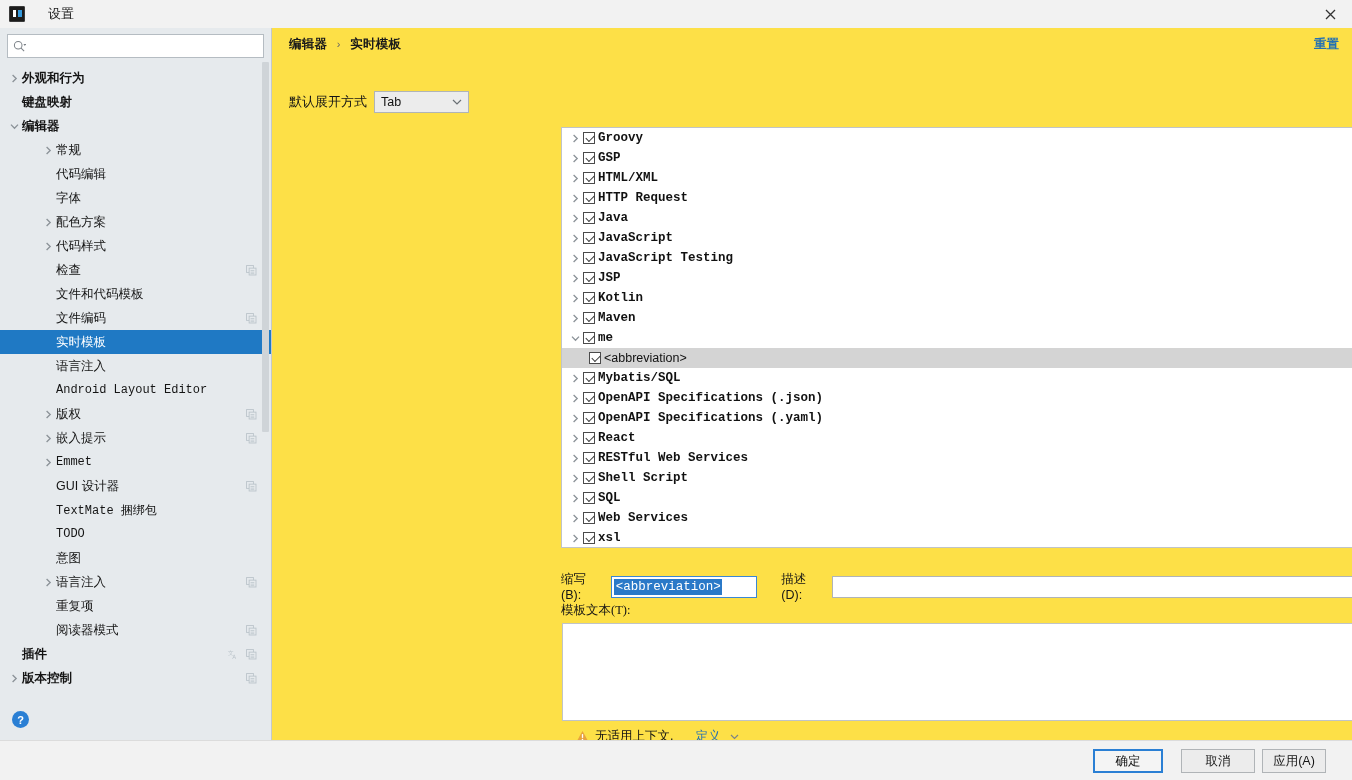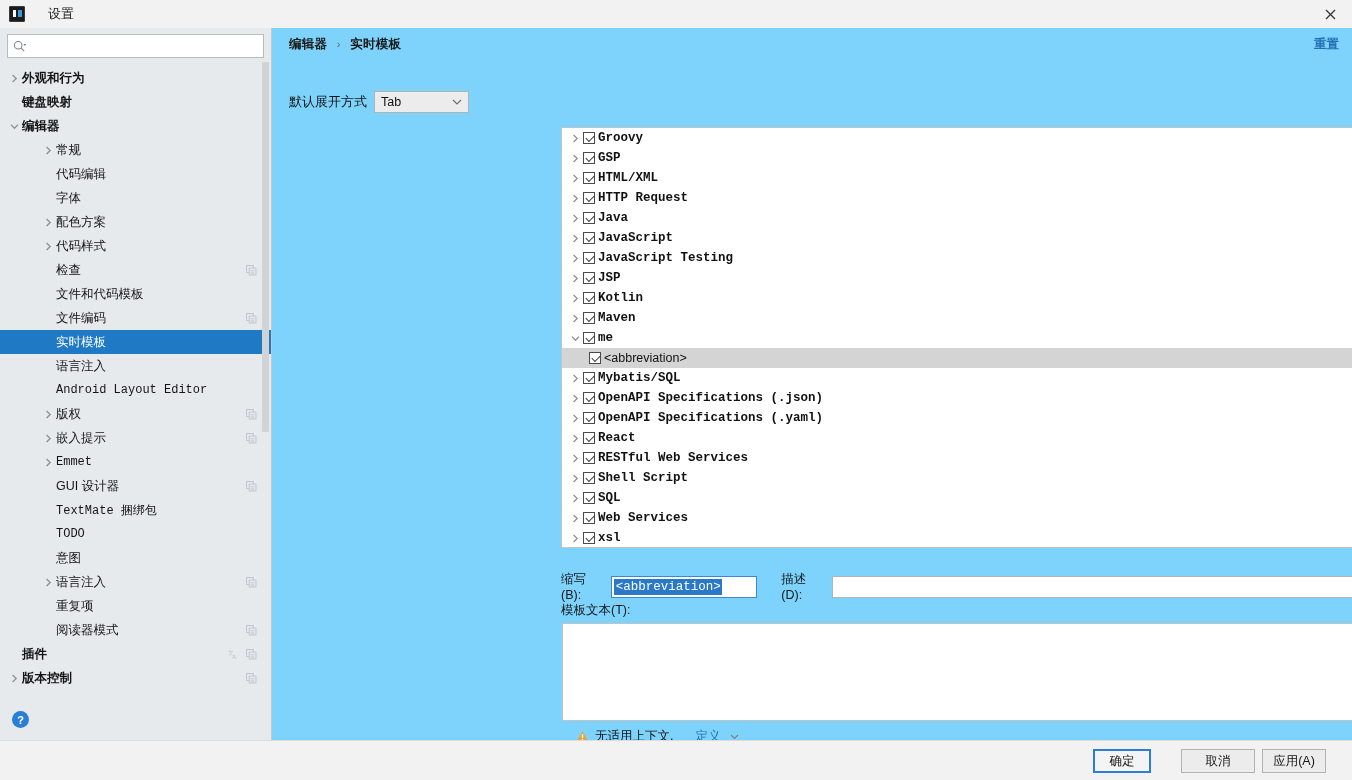--- a/index.html
+++ b/index.html
@@ -84,21 +84,21 @@
   .help-btn {
     position: absolute; left: 12px; bottom: 12px; width: 17px; height: 17px;
     border-radius: 50%; background: #2a7fd4; color: #fff; font-size: 11px;
     font-weight: bold; display: flex; align-items: center; justify-content: center;
     cursor: pointer;
   }
 
   
   .main {
     position: absolute; left: 272px; top: 28px; right: 0; bottom: 40px;
-    background: #7dd3fc;
+    background: #fde047;
   }
   .breadcrumb {
     position: absolute; left: 17px; top: 8px; font-size: 12.5px; font-weight: bold;
     color: #1a1a1a; letter-spacing: .2px;
   }
   .crumb-sep { font-weight: normal; color: #666; margin: 0 6px; font-size: 11px; }
   .reset-link {
     position: absolute; right: 13px; top: 8px; color: #2470b3; font-size: 12.5px;
     cursor: pointer; font-weight: bold;
   }
@@ -156,21 +156,21 @@
   .abbr-input { width: 154px; margin-left: 7px; border: 1px solid #3b87d4; }
   .abbr-sel {
     background: #2a79c8; color: #fff; padding: 1px 1px 1px 2px; font-size: 12.5px;
     font-family: "Liberation Mono", monospace;
   }
   .desc-label { margin-left: 24px; }
   .desc-input {
     width: 747px; margin-left: 7px; background: #fff;
   }
 
-  .tmpl-label { position: absolute; left: 289px; top: 574px; font-size: 12.5px; color: #141414; }
+  .tmpl-label { position: absolute; left: 289px; top: 574px; font-size: 12.5px; color: #141414; font-family: Liberation Serif, serif; }
   .tmpl-area {
     position: absolute; left: 290px; top: 595px; width: 824px; height: 98px;
     background: #ffffff; border: 1px solid #c0c4c7;
   }
 
   .warn-row {
     position: absolute; left: 304px; top: 700px; display: flex; align-items: center; gap: 6px;
   }
   .warn-tri { width: 13px; height: 13px; }
   .warn-text { font-size: 12.5px; color: #141414; }
@@ -181,21 +181,21 @@
   .footer {
     position: absolute; left: 0; bottom: 0; width: 1352px; height: 40px;
     background: #f2f2f2; border-top: 1px solid #dcdcdc;
   }
   .btn {
     position: absolute; top: 8px; height: 24px; font-size: 12.5px; color: #141414;
     display: flex; align-items: center; justify-content: center; cursor: pointer;
     background: #ececec; border: 1px solid #b0b4b7;
   }
   .btn.primary { border: 2px solid #2a7fd4; background: #f4f4f4; }
-  .btn-ok { left: 1093px; width: 58px; }
+  .btn-ok { left: 1093px; width: 70px; }
   .btn-cancel { left: 1181px; width: 74px; }
   .btn-apply { left: 1262px; width: 64px; }
 </style>
 </head>
 <body>
 
 <div class="dialog">
 
   <div class="titlebar">
     <div class="app-icon"></div>

